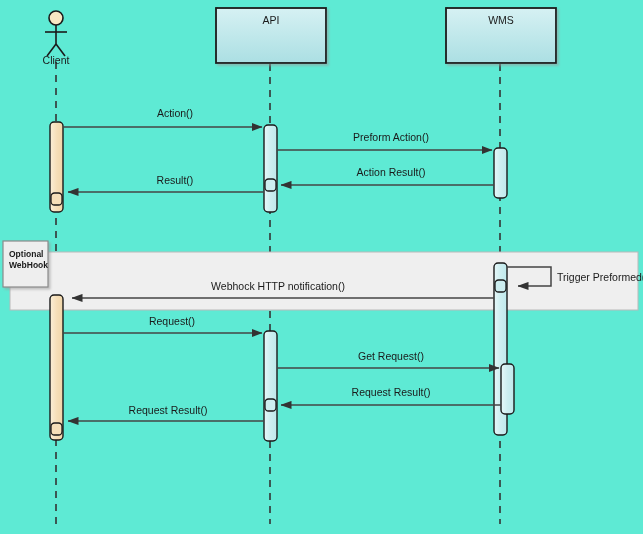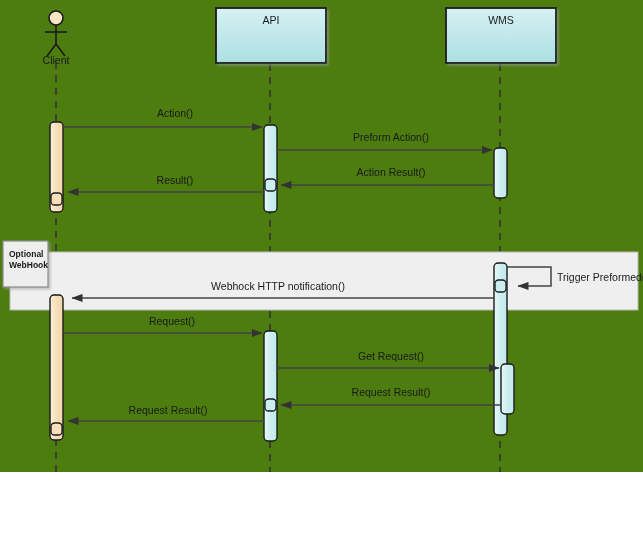--- a/index.html
+++ b/index.html
@@ -6,22 +6,22 @@
     margin: 0;
     padding: 0;
     background: #ffffff;
   }
   body {
     font-family: "Liberation Sans", "DejaVu Sans", sans-serif;
   }
   #diagram-root {
     position: relative;
     width: 643px;
-    height: 472px;
-    background: #4d7c0f;
+    height: 534px;
+    background: #5eead4;
     overflow: hidden;
   }
   #diagram-svg {
     position: absolute;
     left: 0;
     top: 0;
   }
   .lbl {
     font-family: "Liberation Sans", "DejaVu Sans", sans-serif;
     fill: #1a1a1a;

